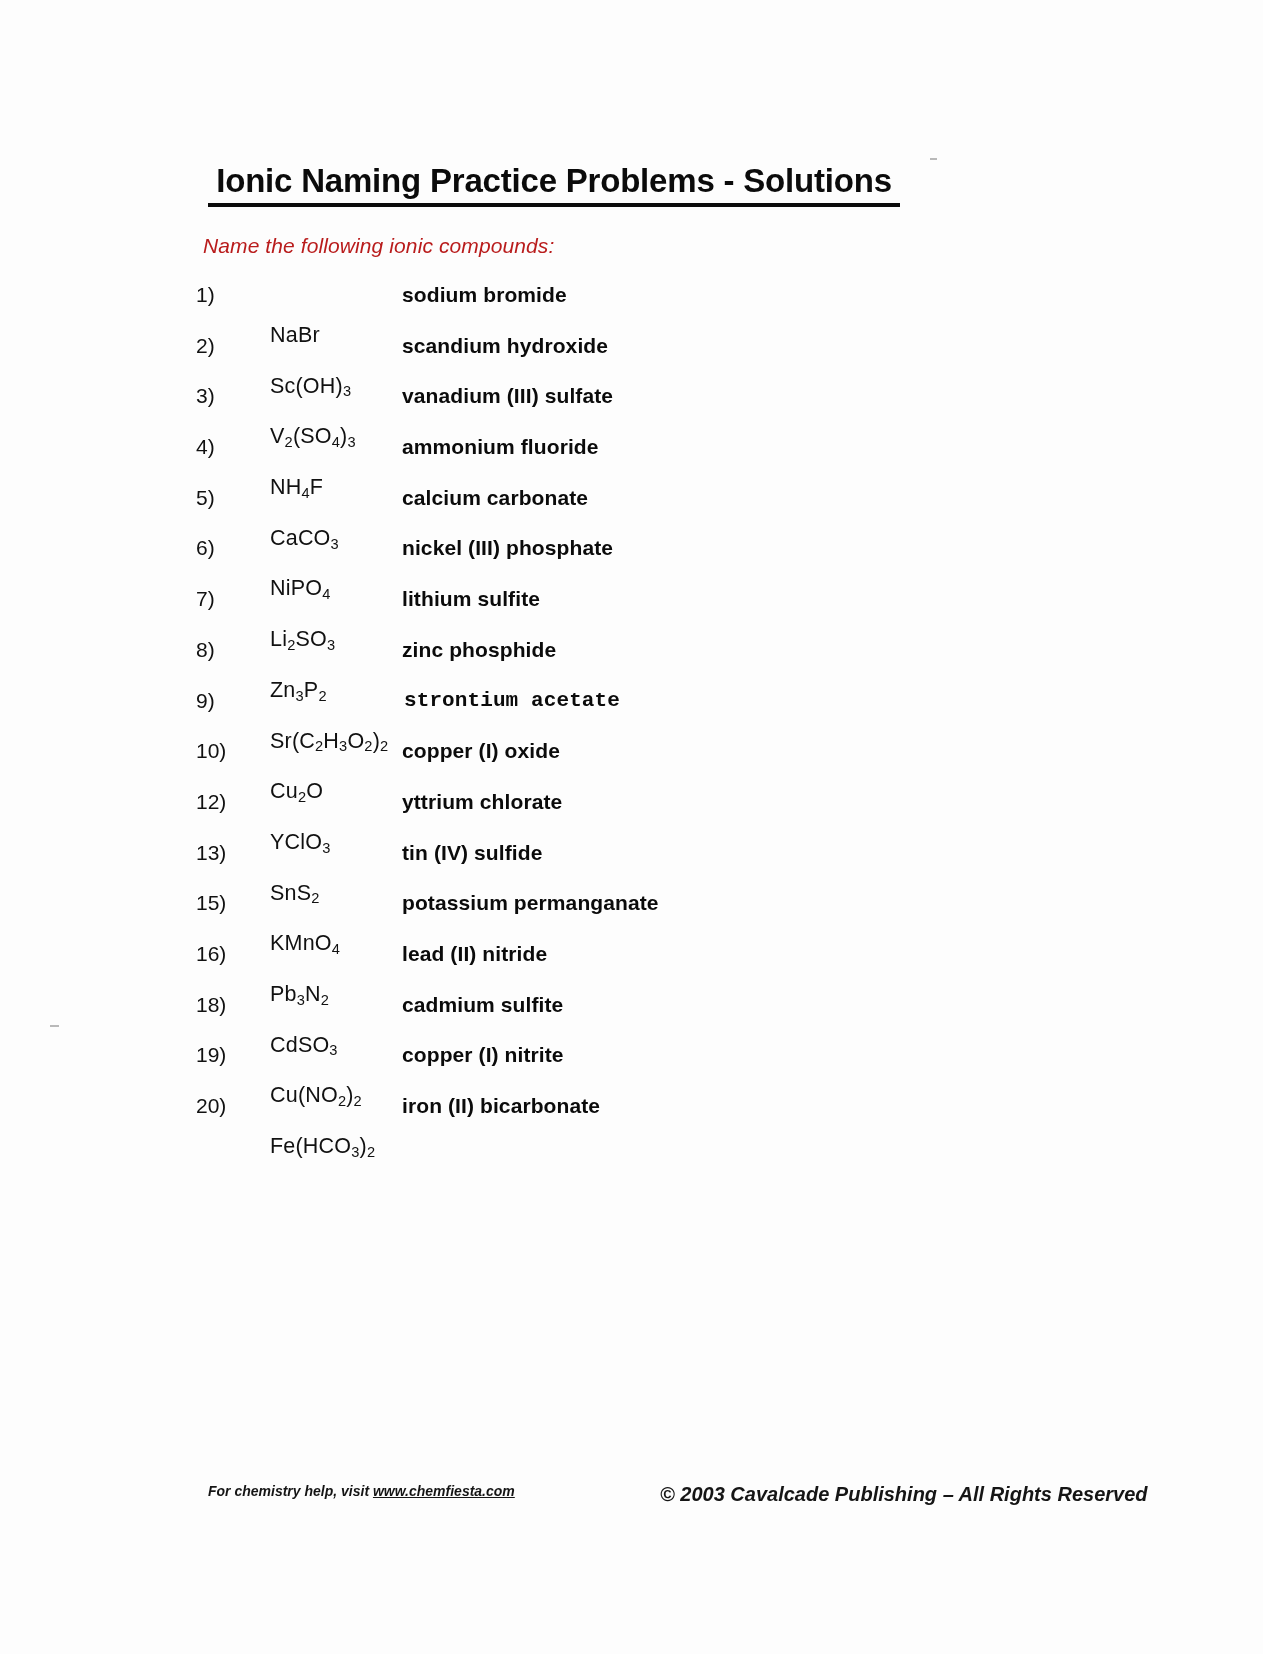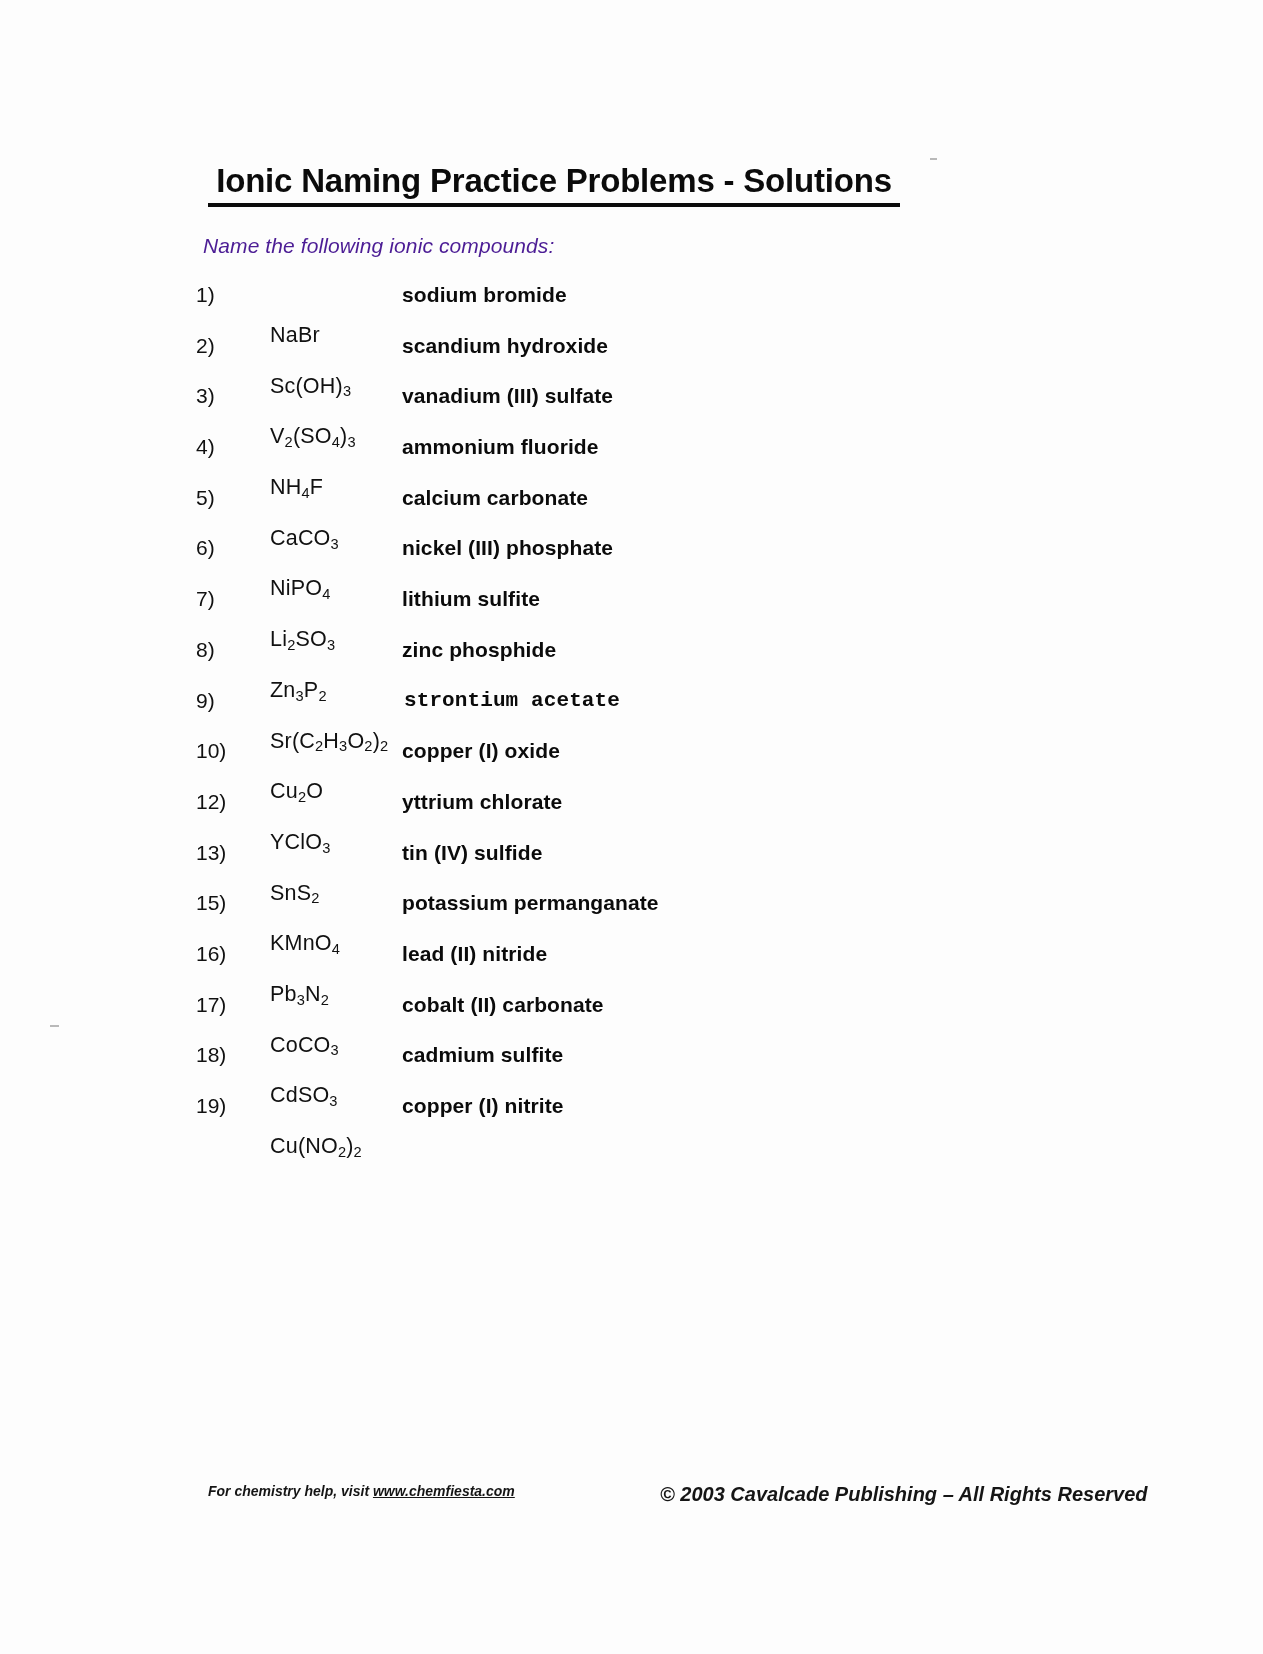--- a/index.html
+++ b/index.html
@@ -40,21 +40,21 @@
   }
 
   
   .instruction {
     position: absolute;
     left: 203px;
     top: 234px;
     font-size: 21px;
     font-style: italic;
     font-weight: normal;
-    color: #4c1d95;
+    color: #b91c1c;
     letter-spacing: 0.1px;
   }
 
   
   .problem-list {
     position: absolute;
     left: 196px;
     top: 283px;
     width: 800px;
   }
@@ -213,34 +213,34 @@
         <span class="p-num">15)</span>
         <span class="p-formula">KMnO<sub>4</sub></span>
         <span class="p-name">potassium permanganate</span>
       </div>
       <div class="problem-row">
         <span class="p-num">16)</span>
         <span class="p-formula">Pb<sub>3</sub>N<sub>2</sub></span>
         <span class="p-name">lead (II) nitride</span>
       </div>
       <div class="problem-row">
-        <span class="p-num">17)</span>
-        <span class="p-formula">CoCO<sub>3</sub></span>
-        <span class="p-name">cobalt (II) carbonate</span>
-      </div>
-      <div class="problem-row">
         <span class="p-num">18)</span>
         <span class="p-formula">CdSO<sub>3</sub></span>
         <span class="p-name">cadmium sulfite</span>
       </div>
       <div class="problem-row">
         <span class="p-num">19)</span>
         <span class="p-formula">Cu(NO<sub>2</sub>)<sub>2</sub></span>
         <span class="p-name">copper (I) nitrite</span>
       </div>
+      <div class="problem-row">
+        <span class="p-num">20)</span>
+        <span class="p-formula">Fe(HCO<sub>3</sub>)<sub>2</sub></span>
+        <span class="p-name">iron (II) bicarbonate</span>
+      </div>
     </div>
 
   <div class="footer-left">
     <span>For chemistry help, visit </span><span class="url">www.chemfiesta.com</span>
   </div>
 
   <div class="footer-right">© 2003 Cavalcade Publishing – All Rights Reserved</div>
 
 </div>
 

